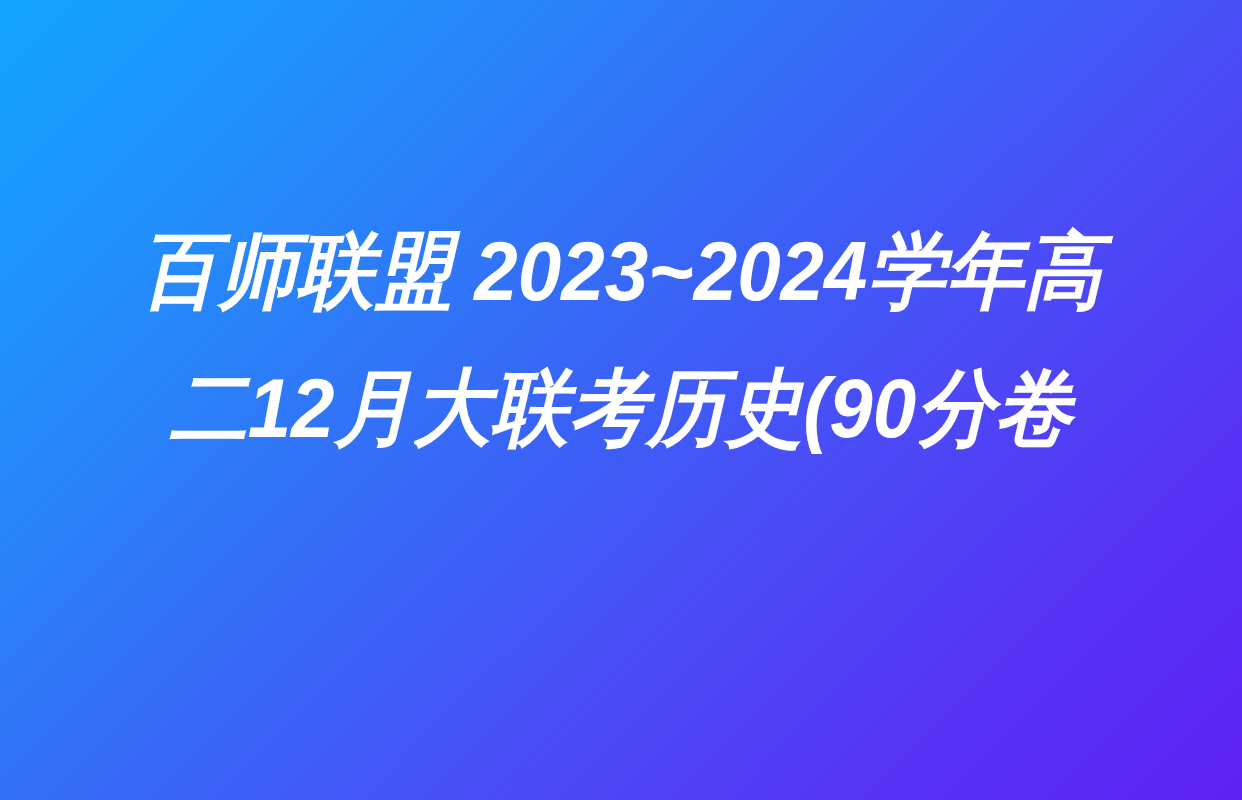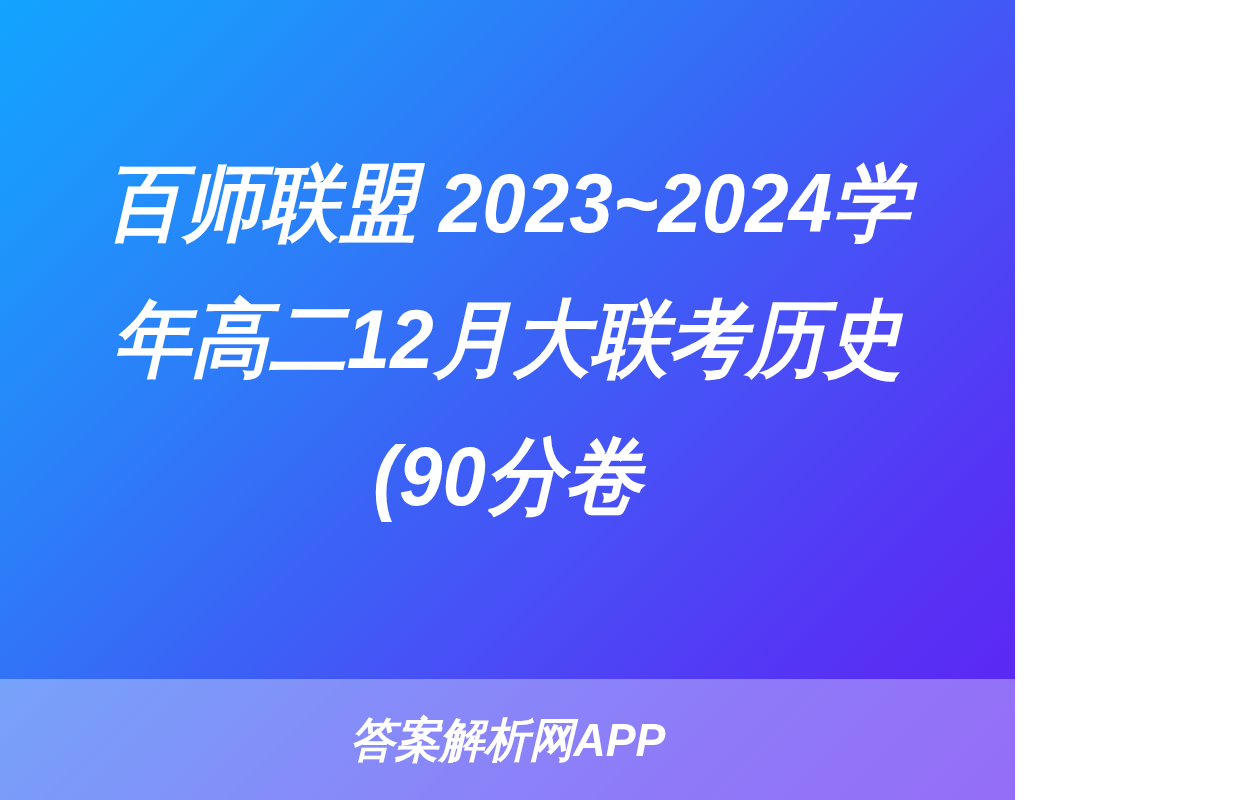--- a/index.html
+++ b/index.html
@@ -5,21 +5,21 @@
 <style>
   html, body {
     margin: 0;
     padding: 0;
     background: #ffffff;
   }
 
   
   .poster {
     position: relative;
-    width: 1015px;
+    width: 1242px;
     height: 800px;
     overflow: hidden;
     
     background: linear-gradient(135deg,
                 #12A4FF 0%,
                 #1E95FB 14%,
                 #2D7CF8 32%,
                 #3A63F6 48%,
                 #4A4DF6 63%,
                 #5535F5 80%,
@@ -91,17 +91,14 @@
 </style>
 </head>
 <body>
 
 <div class="poster">
 
   <div class="title-wrap">
     <h1 class="title">百师联盟 2023~2024学年高二12月大联考历史(90分卷</h1>
   </div>
 
-  <div class="footer-band">
-    <p class="watermark">答案解析网APP</p>
-  </div>
 
 </div>
 
 </body></html>

